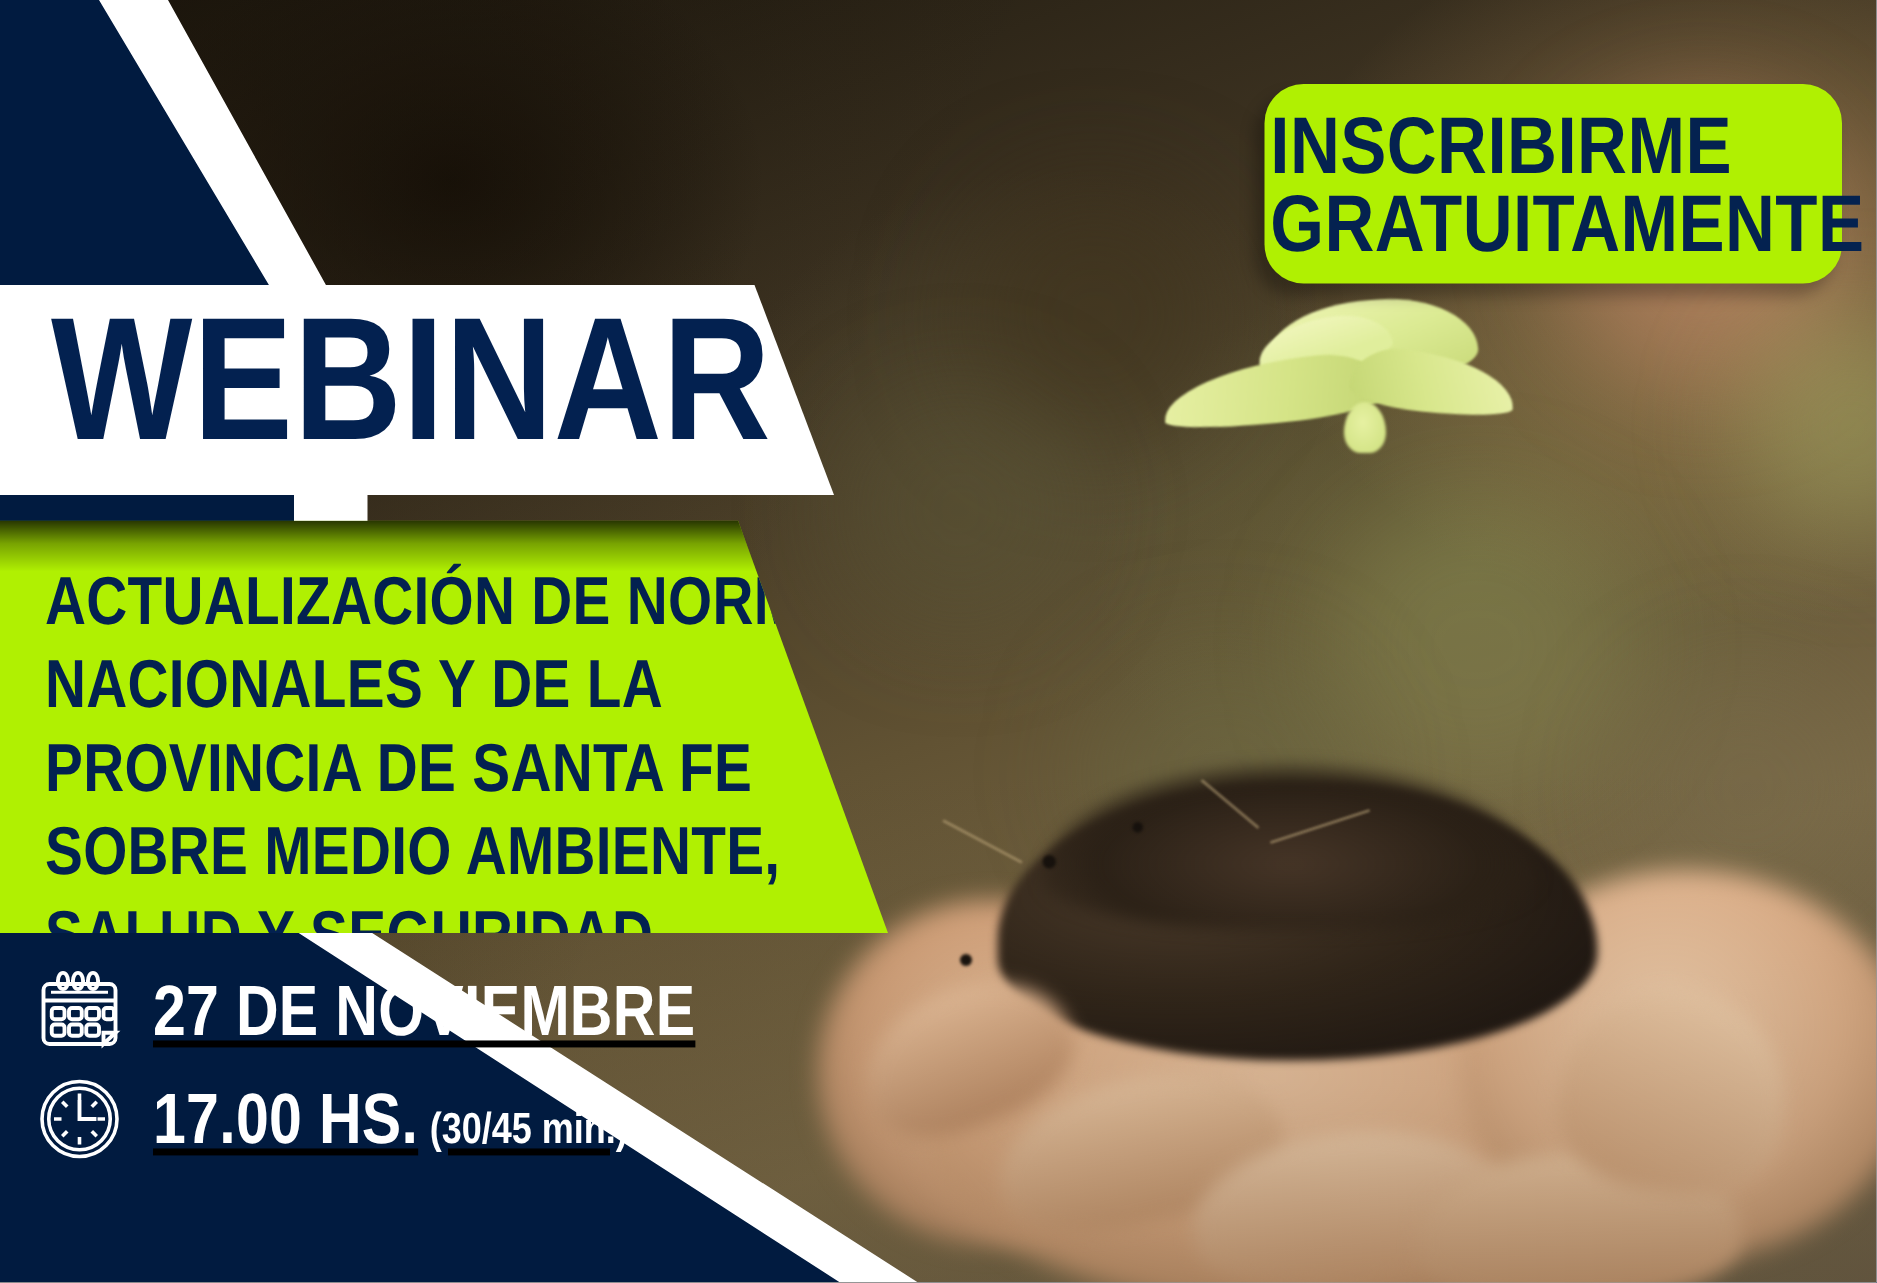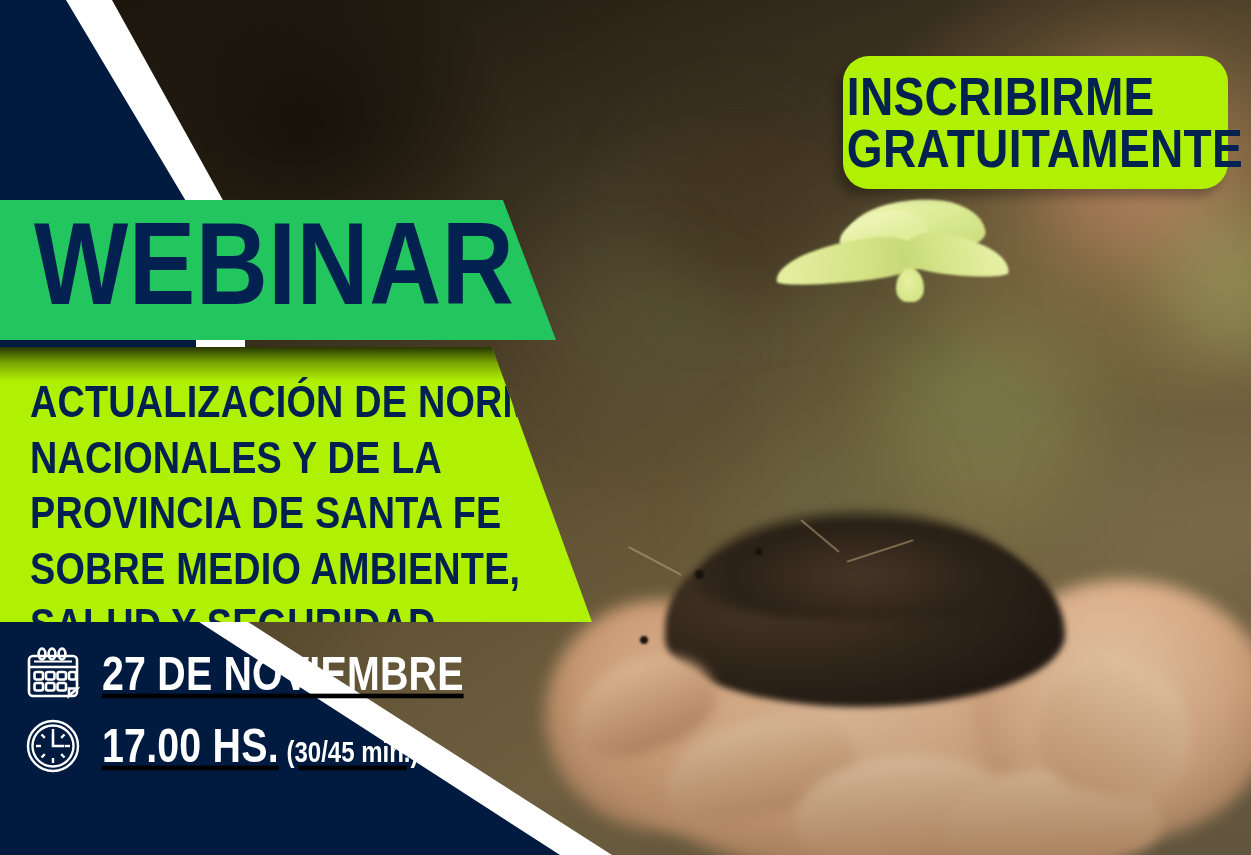--- a/index.html
+++ b/index.html
@@ -187,23 +187,23 @@
       196px 218px,
       196px 620px,
       560px 855px,
       0 855px
     );
   }
 
   
   .banner-webinar {
     position: absolute;
-    left: 0; top: 200px;
+    left: 0; top: 190px;
     width: 560px; height: 140px;
-    background: #22c55e;
+    background: #ffffff;
     clip-path: polygon(0 0, 503px 0, 556px 100%, 0 100%);
   }
   .banner-webinar .label {
     position: absolute;
     left: 34px;
     top: 50%;
     transform: translateY(-50%);
     color: #032150;
     font-size: 104px;
     font-weight: 700;

